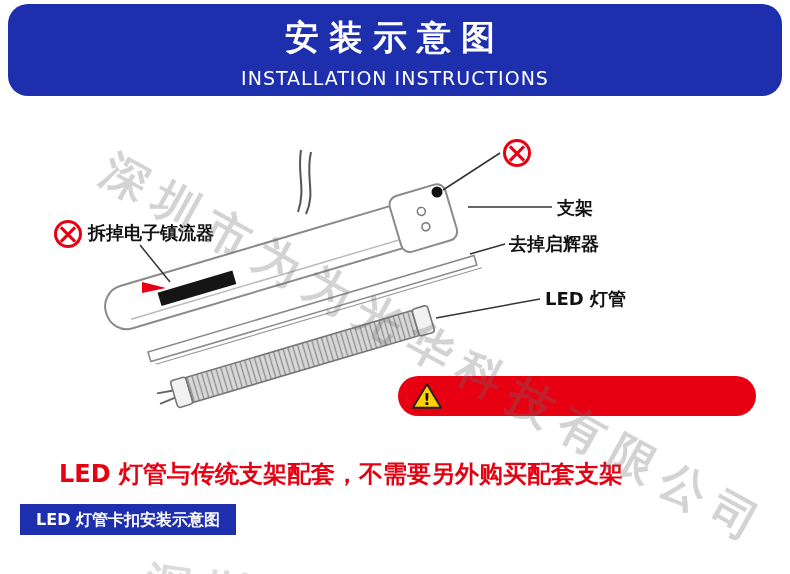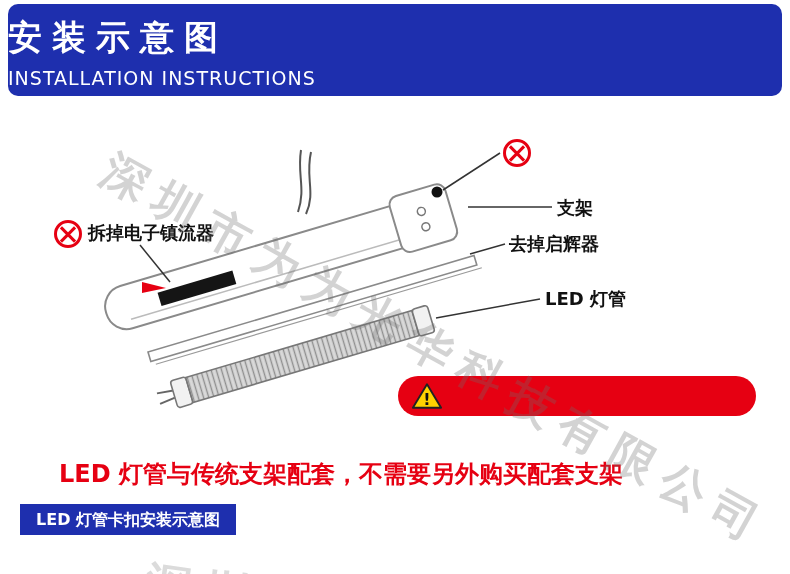--- a/index.html
+++ b/index.html
@@ -1,20 +1,20 @@
 <!DOCTYPE html>
 <html><head>
 <meta charset="utf-8">
 <style>
   html,body{margin:0;padding:0;background:#fff;}
   .page{position:relative;width:790px;height:574px;background:#fff;overflow:hidden;
         font-family:"DejaVu Sans","Liberation Sans",sans-serif;}
 
   .header{position:absolute;left:8px;top:4px;width:774px;height:92px;background:#1e2fae;
-          border-radius:10px;color:#fff;text-align:left;z-index:2;}
+          border-radius:20px;color:#fff;text-align:center;z-index:2;}
   .header .title{font-size:34px;font-weight:bold;letter-spacing:10px;padding-top:11px;}
   .header .subtitle{font-size:19px;font-weight:400;letter-spacing:1px;margin-top:6px;}
 
   .tag{position:absolute;background:#1e2fae;color:#fff;font-size:16px;font-weight:600;
        padding:6px 16px;z-index:3;line-height:1.2;}
   .tag1{left:20px;top:126px;}
   .tag2{left:20px;top:504px;}
 
   .dlabel{position:absolute;font-size:18px;font-weight:600;color:#111;z-index:3;white-space:nowrap;}
 

